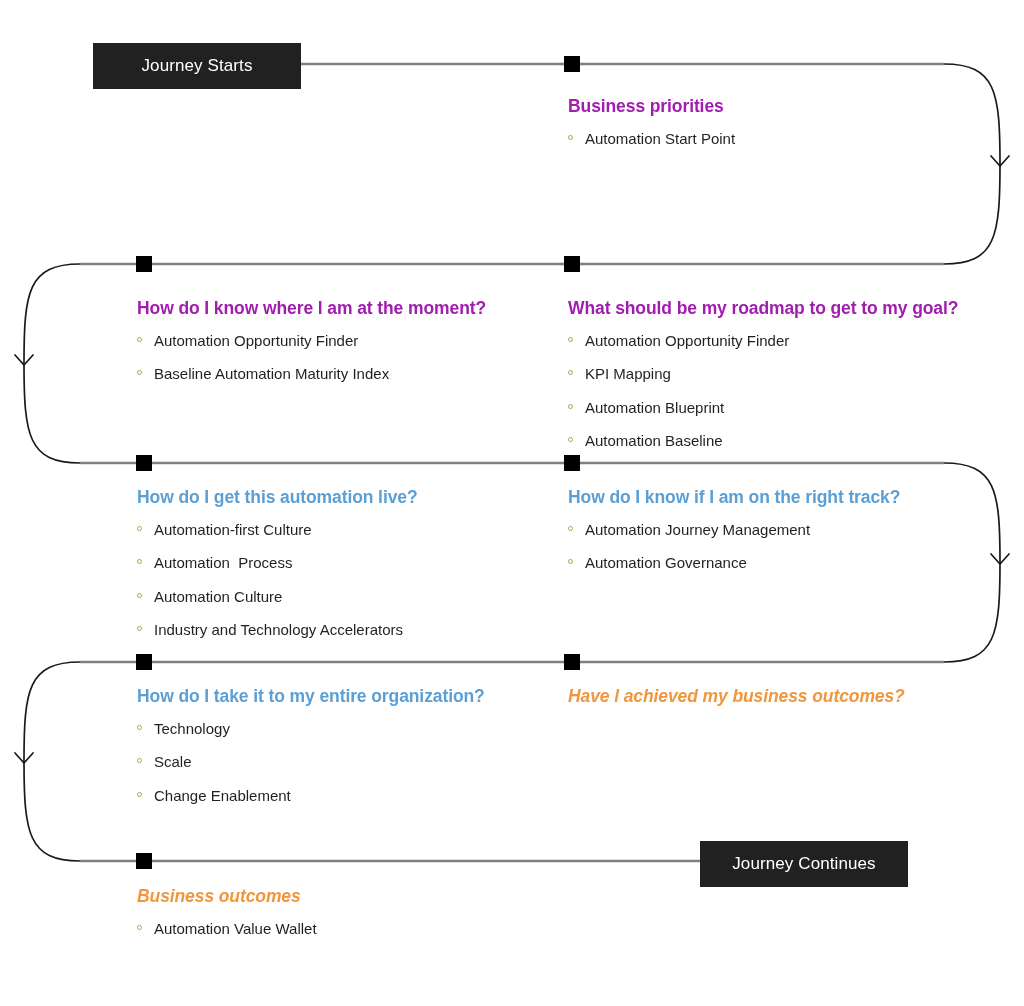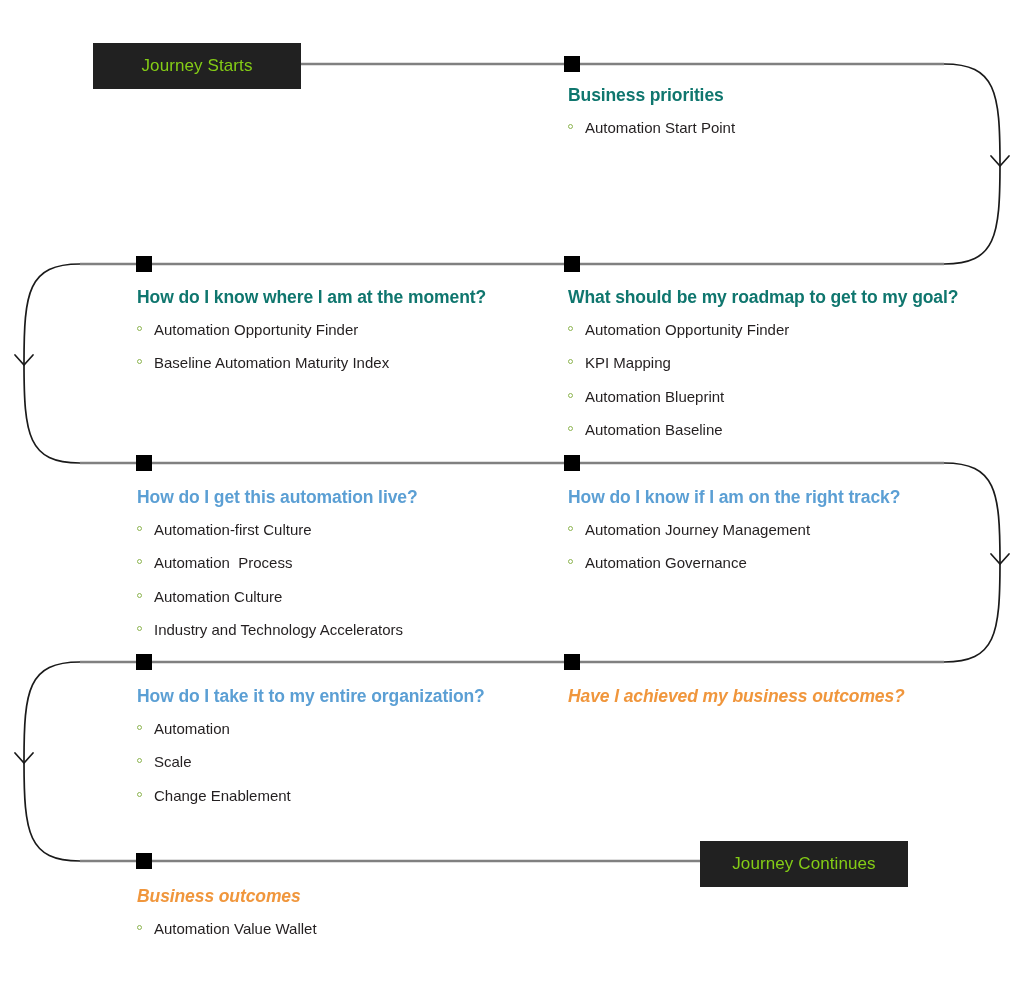--- a/index.html
+++ b/index.html
@@ -25,21 +25,21 @@
     top: 0;
     width: 1024px;
     height: 1006px;
     pointer-events: none;
   }
 
   
   .chip {
     position: absolute;
     background: #212121;
-    color: #84cc16;
+    color: #ffffff;
     font-size: 17px;
     font-weight: 400;
     letter-spacing: .1px;
     display: flex;
     align-items: center;
     justify-content: center;
     height: 46px;
     box-sizing: border-box;
     white-space: nowrap;
   }
@@ -52,21 +52,21 @@
     box-sizing: border-box;
   }
   .section-title {
     font-size: 17.5px;
     font-weight: bold;
     letter-spacing: -0.1px;
     line-height: 1.2;
     margin: 0 0 12px 0;
     white-space: nowrap;
   }
-  .t-green  { color: #0f766e; }
+  .t-green  { color: #a21caf; margin-top: 11px; }
   .t-blue   { color: #5b9fd4; }
   .t-orange { color: #f0963c; font-style: italic; }
 
   .items { list-style: none; margin: 0; padding: 0; }
   .item {
     position: relative;
     padding-left: 17px;
     font-size: 15px;
     color: #231f20;
     line-height: 1.32;
@@ -190,21 +190,21 @@
     <div class="section-title t-blue">How do I know if I am on the right track?</div>
     <ul class="items">
         <li class="item"><span class="bullet"></span><span>Automation Journey Management</span></li>
         <li class="item"><span class="bullet"></span><span>Automation Governance</span></li>
       </ul>
   </div>
 
   <div class="section" id="sec-5">
     <div class="section-title t-blue">How do I take it to my entire organization?</div>
     <ul class="items">
-        <li class="item"><span class="bullet"></span><span>Automation</span></li>
+        <li class="item"><span class="bullet"></span><span>Technology</span></li>
         <li class="item"><span class="bullet"></span><span>Scale</span></li>
         <li class="item"><span class="bullet"></span><span>Change Enablement</span></li>
       </ul>
   </div>
 
   <div class="section" id="sec-6">
     <div class="section-title t-orange">Have l achieved my business outcomes?</div>
     <ul class="items"></ul>
   </div>
 

